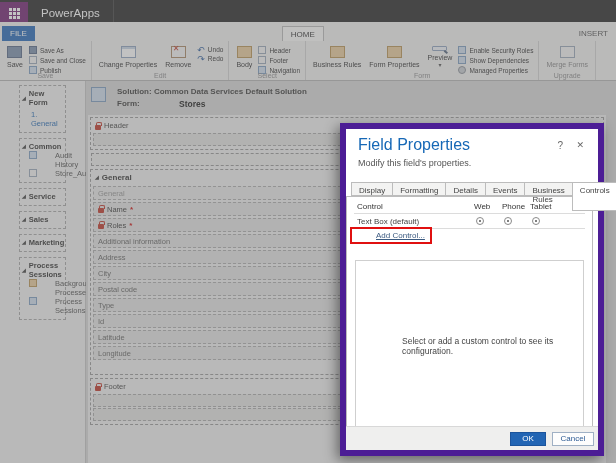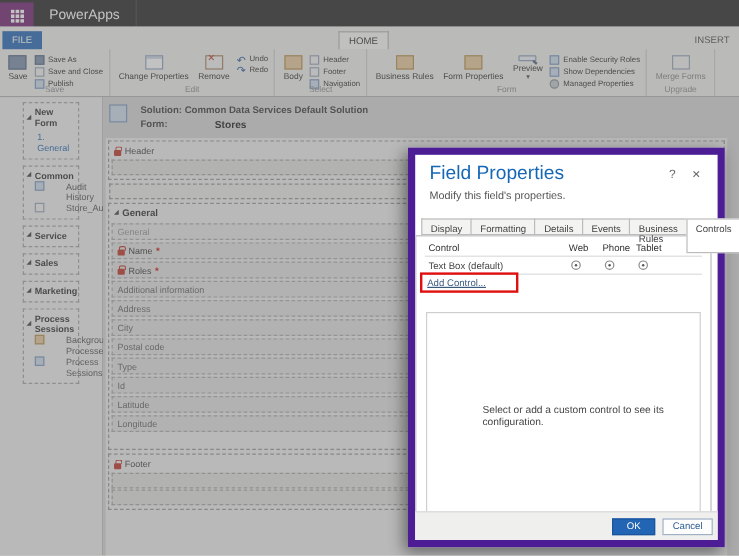--- a/index.html
+++ b/index.html
@@ -87,21 +87,21 @@
   .dtab.active { background:#fff; border-right:1px solid #bcbcbc; height:29px; }
   .dlg-box { position:absolute; left:0; right:5px; top:67px; height:242px; border:1px solid #bcbcbc; background:#fff; }
   .th { position:absolute; top:5px; font-size:8px; color:#333; }
   .th.c1 { left:10px; } .th.c2 { left:127px; } .th.c3 { left:155px; } .th.c4 { left:183px; }
   .tline { position:absolute; left:7px; right:7px; border-top:1px solid #dcdcdc; }
   .l1 { top:16px; } .l2 { top:31px; }
   .trow-name { position:absolute; top:20px; left:10px; font-size:8px; color:#444; }
   .radio { position:absolute; top:20px; width:8px; height:8px; border:1px solid #8a8a8a; border-radius:50%; background:#fff; }
   .radio::after { content:""; position:absolute; inset:2px; background:#555; border-radius:50%; }
   .r1 { left:129px; } .r2 { left:157px; } .r3 { left:185px; }
-  .add-wrap { position:absolute; top:30px; left:3px; width:82px; height:17px; border:2px solid #e01010; display:flex; align-items:center; padding-left:4px; background:transparent; }
+  .add-wrap { position:absolute; top:30px; left:3px; width:82px; height:17px; border:2px solid #e01010; display:flex; align-items:center; padding-left:24px; background:transparent; }
   .add-link { font-size:8px; color:#3b5a80; text-decoration:underline; cursor:pointer; }
   .msg-box { position:absolute; left:8px; right:8px; top:63px; height:171px; border:1px solid #cfcfcf; display:flex; align-items:center; justify-content:center;padding-left:46px; }
   .msg { font-size:8.5px; color:#444; }
   .dlg-footer { position:absolute; left:0; right:0; bottom:0; height:24px; background:#efefee; border-top:1px solid #d8d8d8; display:flex; justify-content:flex-end; align-items:center; gap:6px; padding-right:4px; }
   .btn-ok { width:36px; height:14px; background:#2265b4; border:1px solid #1b549c; color:#fff; font-size:8px; display:flex; align-items:center; justify-content:center; cursor:pointer; }
   .btn-cancel { width:42px; height:14px; background:#fdfdfd; border:1px solid #9fb0c4; color:#2d5b94; font-size:8px; display:flex; align-items:center; justify-content:center; cursor:pointer; }
 </style>
 </head>
 <body>
 

